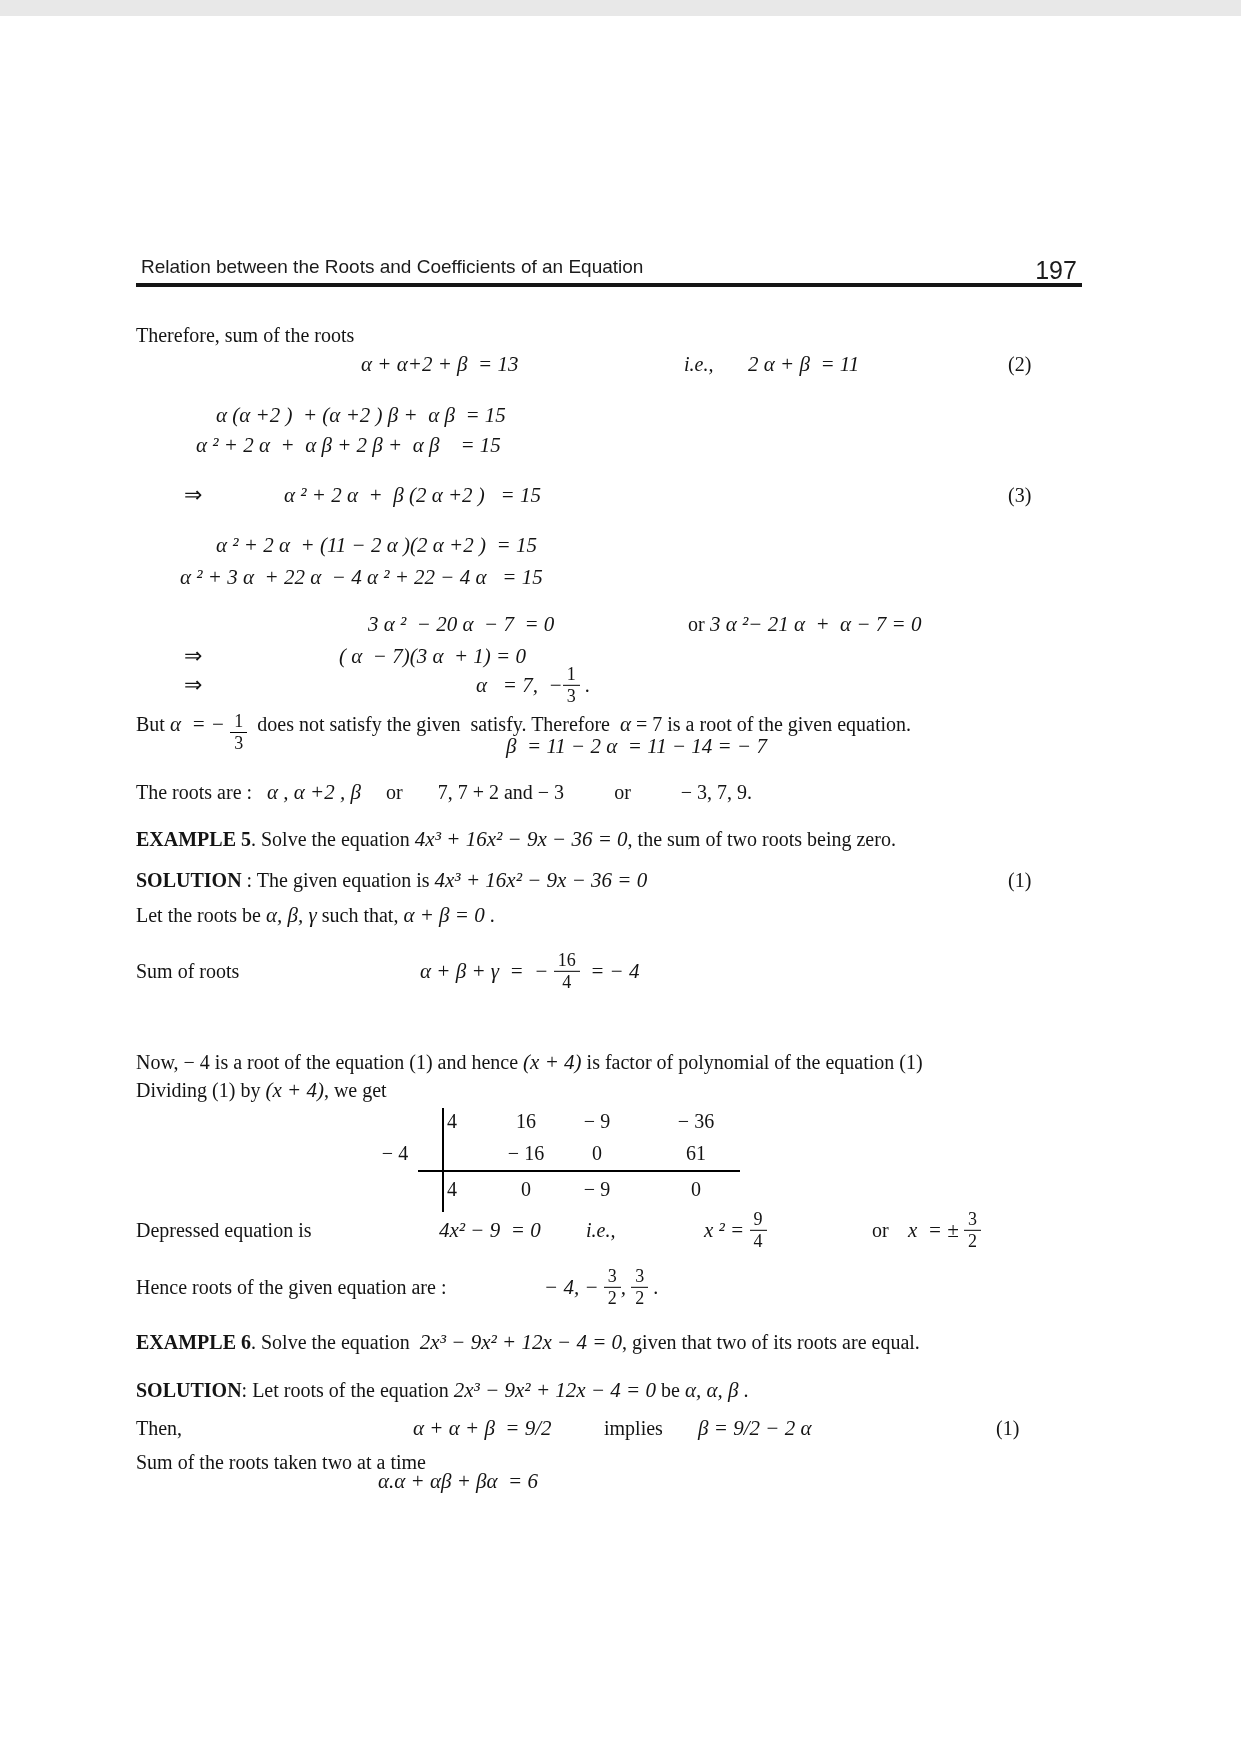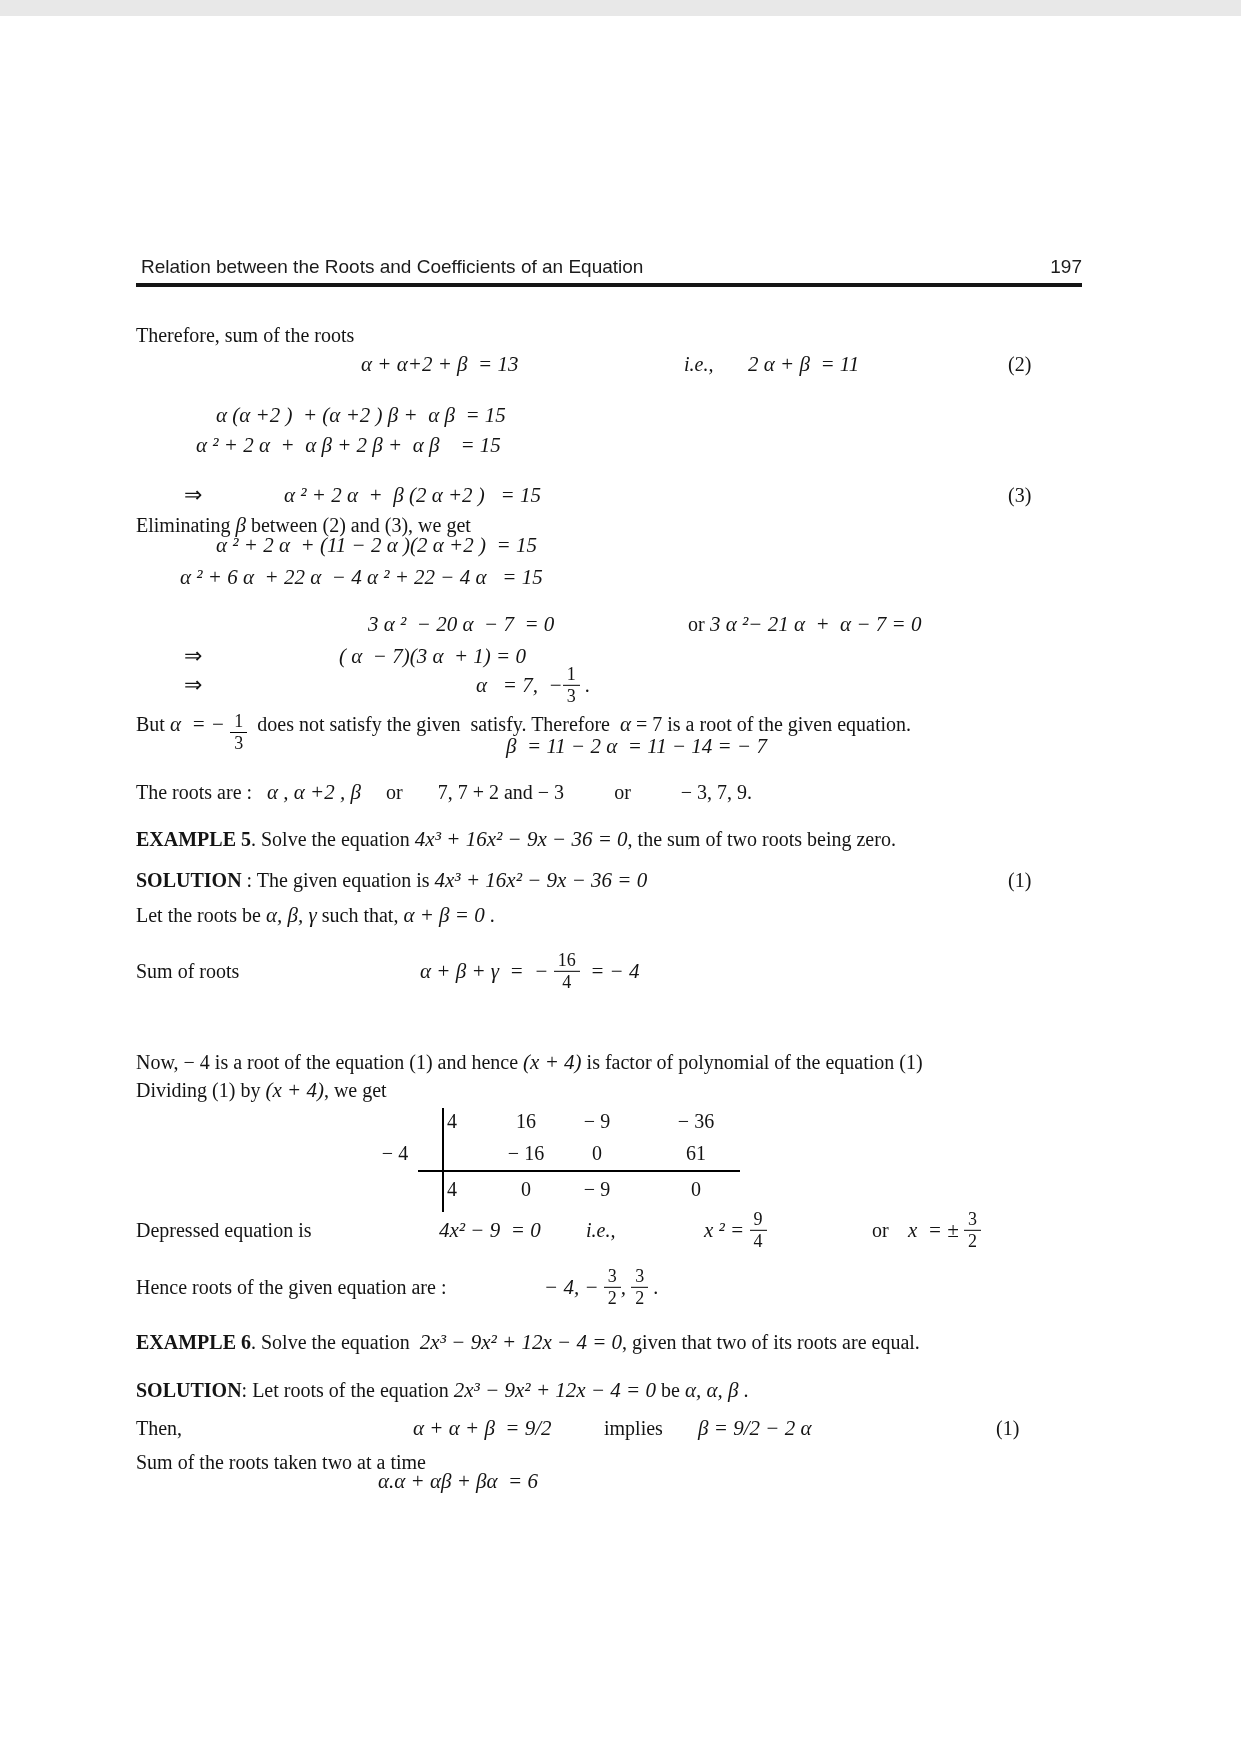--- a/index.html
+++ b/index.html
@@ -1,20 +1,20 @@
 <!DOCTYPE html>
 <html><head>
 <meta charset="utf-8">
 <style>
   html,body{margin:0;padding:0;background:#e8e8e8;}
   .page{position:relative;width:1241px;height:1755px;background:#ffffff;margin:16px auto;
         font-family:"Liberation Serif",serif;color:#141414;overflow:hidden;}
   
   .hd-title{position:absolute;left:141px;top:240px;font-family:"Liberation Sans",sans-serif;font-size:19px;color:#1b1b1b;}
-  .hd-num{position:absolute;left:1030px;top:240px;width:52px;text-align:right;font-family:"Liberation Sans",sans-serif;font-size:19px;color:#1b1b1b;}
+  .hd-num{position:absolute;left:1030px;top:240px;width:52px;text-align:center;font-family:"Liberation Sans",sans-serif;font-size:25px;color:#1b1b1b;}
   .hd-rule{position:absolute;left:136px;top:267px;width:946px;height:4px;background:#151515;}
   
   .ln{position:absolute;left:136px;width:1050px;font-size:20px;white-space:pre;line-height:26px;}
   .eqf{font-style:italic;font-size:21px;}
   .ital{font-style:italic;}
   .bold{font-weight:bold;}
   .mid{position:absolute;top:50%;transform:translateY(-50%);}
   .fx{display:flex;align-items:center;}
   .lbl{position:absolute;left:872px;top:50%;transform:translateY(-50%);font-style:normal;font-size:20px;}
   .lbl2{position:absolute;left:860px;top:50%;transform:translateY(-50%);font-style:normal;font-size:20px;}
@@ -59,25 +59,24 @@
 
   <div class="ln l02"><span class="mid eqf p225">α + α+2 + β  = 13</span><span class="mid ital p548">i.e.,</span><span class="mid eqf p612">2 α + β  = 11</span><span class="lbl">(2)</span></div>
 
 
   <div class="ln l04"><span class="eqf mid p80">α (α +2 )  + (α +2 ) β +  α β  = 15</span></div>
 
   <div class="ln l05"><span class="eqf mid p60">α ² + 2 α  +  α β + 2 β +  α β    = 15</span></div>
 
   <div class="ln l06"><span class="mid arrow p48">⇒</span><span class="mid eqf p148">α ² + 2 α  +  β (2 α +2 )   = 15</span><span class="lbl">(3)</span></div>
 
-  <div class="ln l07"><span>Eliminating </span><span class="eqf">β</span><span> between (2) and (3), we get</span></div>
 
   <div class="ln l08"><span class="eqf mid p80">α ² + 2 α  + (11 − 2 α )(2 α +2 )  = 15</span></div>
 
-  <div class="ln l09"><span class="eqf mid p44">α ² + 6 α  + 22 α  − 4 α ² + 22 − 4 α   = 15</span></div>
+  <div class="ln l09"><span class="eqf mid p44">α ² + 3 α  + 22 α  − 4 α ² + 22 − 4 α   = 15</span></div>
 
   <div class="ln l10"><span class="mid eqf p232">3 α ²  − 20 α  − 7  = 0</span><span class="mid p552"><span>or</span><span class="eqf"> 3 α ²− 21 α  +  α − 7 = 0</span></span></div>
 
   <div class="ln l11"><span class="mid arrow p48">⇒</span><span class="mid eqf p203">( α  − 7)(3 α  + 1) = 0</span></div>
 
   <div class="ln l12"><span class="mid arrow p48">⇒</span><span class="mid fx p340"><span class="eqf">α   = 7,  −</span><span class="fr"><span class="fn">1</span><span class="fd">3</span></span><span> .</span></span></div>
 
   <div class="ln l13"><span>But </span><span class="eqf">α  = − </span><span class="fr"><span class="fn">1</span><span class="fd">3</span></span><span>  does not satisfy the given  satisfy. Therefore  </span><span class="eqf">α</span><span> = 7 is a root of the given equation.</span></div>
 
   <div class="ln l14"><span class="eqf mid p370">β  = 11 − 2 α  = 11 − 14 = − 7</span></div>

